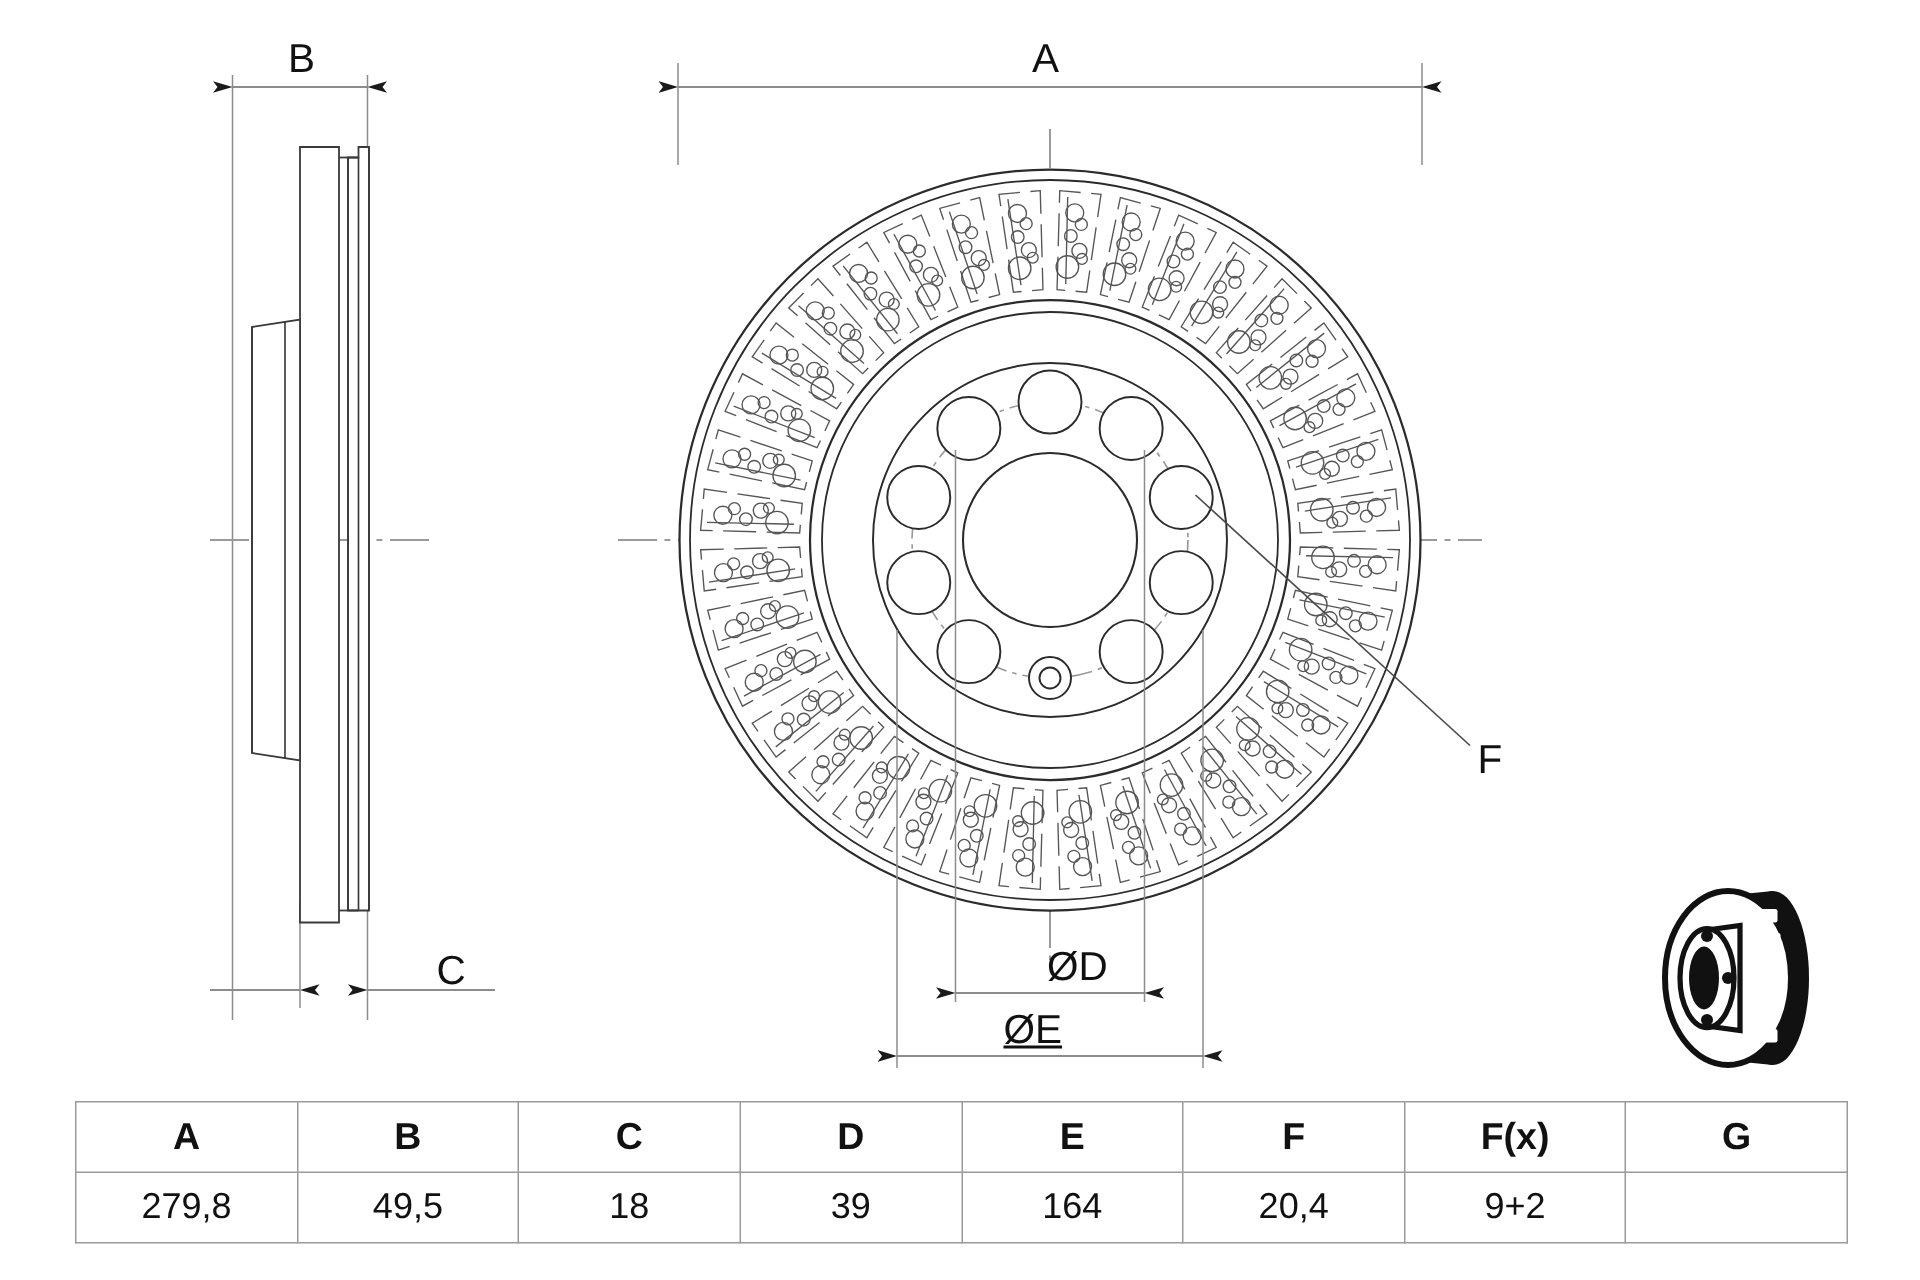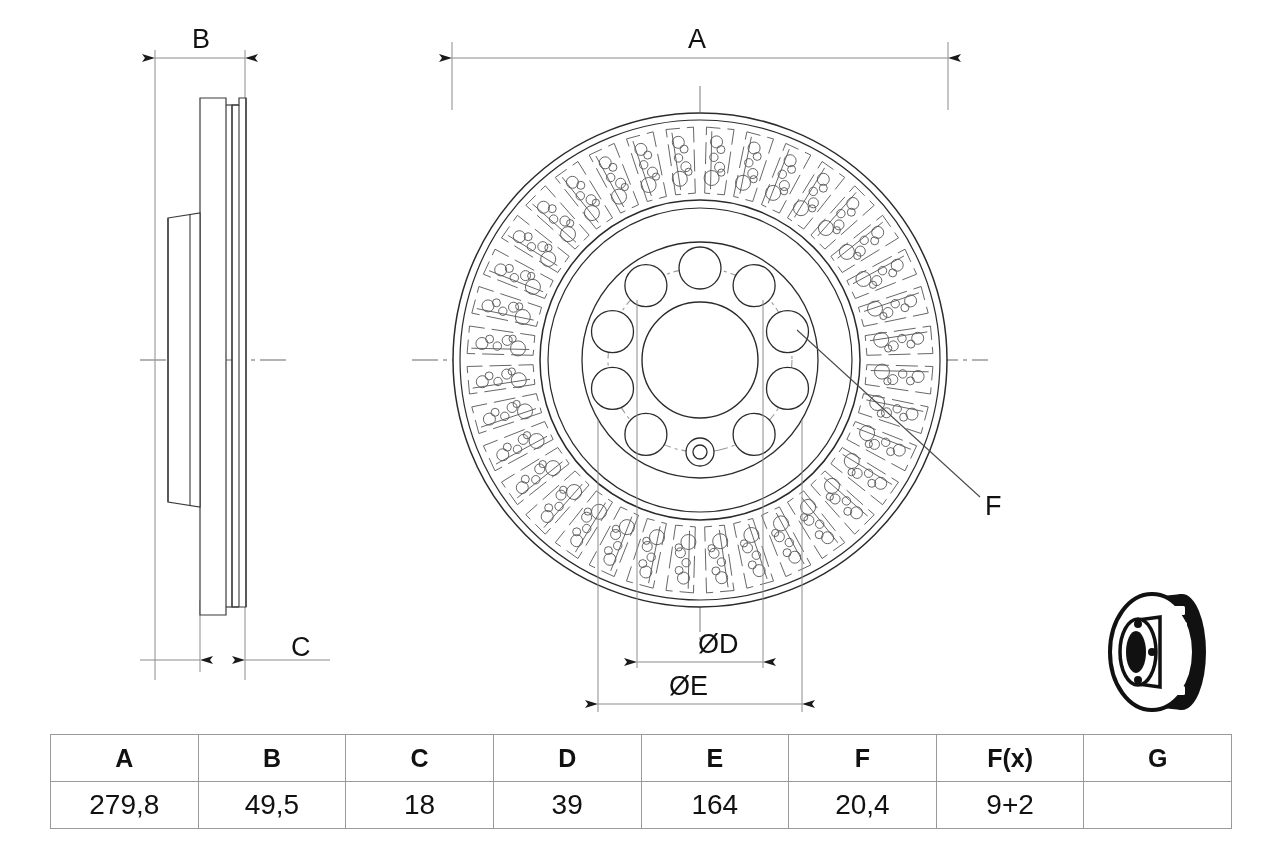--- a/index.html
+++ b/index.html
@@ -46,39 +46,39 @@
     padding: 0;
     height: 46px;
     vertical-align: middle;
     background: #ffffff;
   }
   .spec-table th {
     font-size: 25px;
     font-weight: bold;
   }
   .spec-table td {
-    font-size: 28px;
+    font-size: 24px;
     font-weight: normal;
   }
   
   .dim-label {
     position: absolute;
     font-family: "Liberation Sans", sans-serif;
     font-size: 27px;
     font-weight: normal;
     color: #111111;
     white-space: nowrap;
     line-height: 1;
   }
   .label-B  { left: 192px; top: 26px; }
   .label-A  { left: 688px; top: 26px; }
   .label-C  { left: 291px; top: 634px; }
   .label-F  { left: 985px; top: 493px; }
   .label-OD { left: 698px; top: 631px; }
-  .label-OE { left: 669px; top: 673px; }
+  .label-OE { left: 669px; top: 673px; text-decoration: underline; }
 </style>
 </head>
 <body>
 
 <div id="root">
 
   <svg class="drawing" viewBox="0 0 1280 853">
     <defs>
       <marker id="arrL" markerWidth="14" markerHeight="9" refX="13" refY="4.5" orient="auto" markerUnits="userSpaceOnUse">
         <path d="M13,4.5 L0,0.6 L3,4.5 L0,8.4 Z" fill="#1a1a1a"></path>

